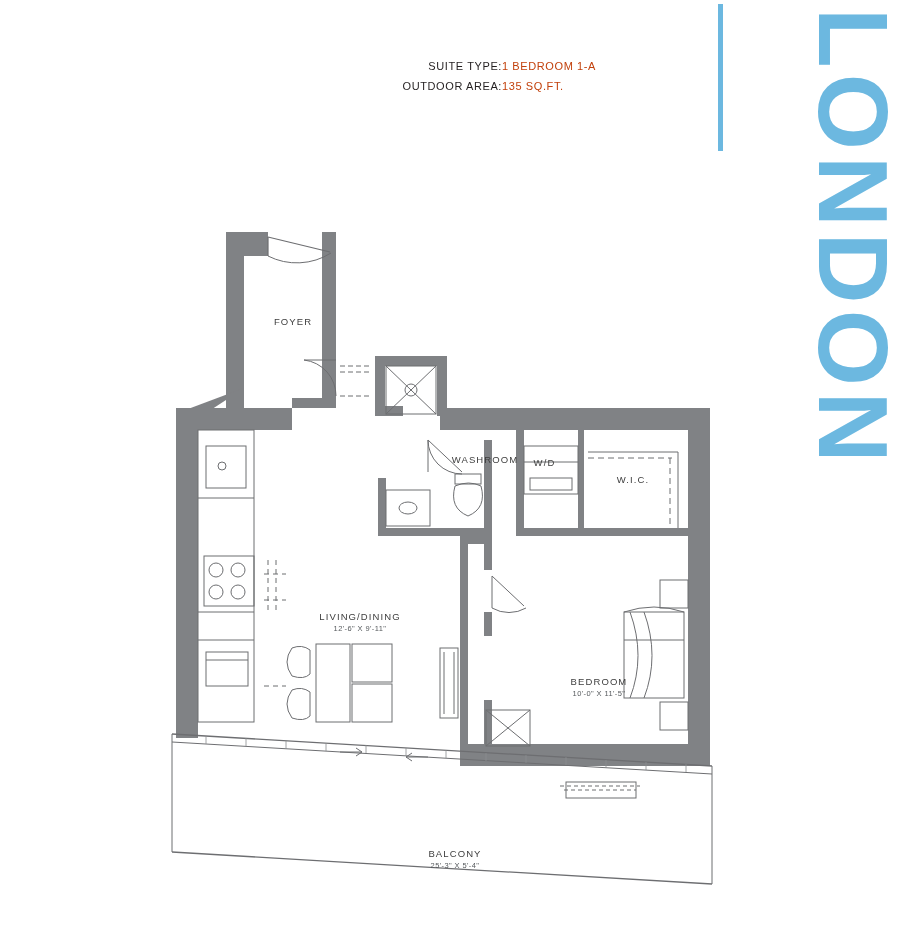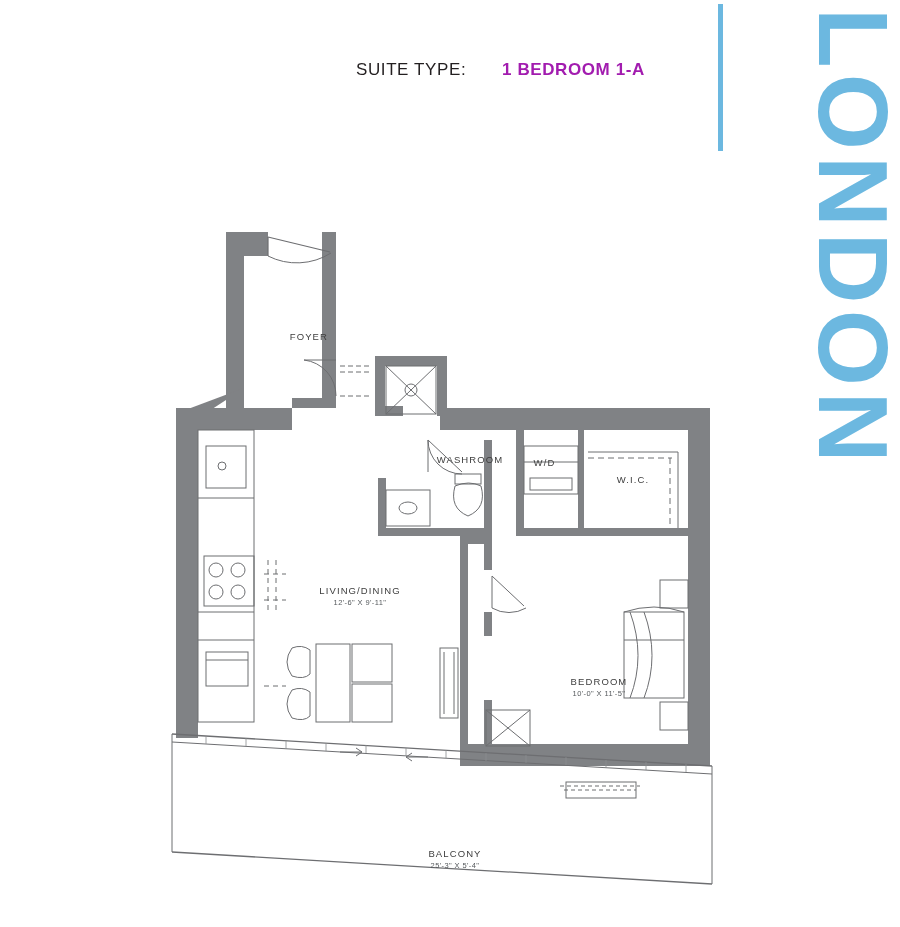--- a/index.html
+++ b/index.html
@@ -20,35 +20,36 @@
   #spec-block {
     position: absolute;
     left: 356px;
     top: 60px;
     width: 300px;
   }
   .spec-row {
     display: flex;
     align-items: baseline;
     height: 20px;
-    font-size: 17px;
+    font-size: 11px;
     letter-spacing: 0.6px;
     font-family: "Liberation Sans", sans-serif;
+    text-align: right;
   }
   .spec-label {
     width: 146px;
     flex: 0 0 146px;
     text-transform: uppercase;
     font-weight: 400;
     color: #231f20;
   }
   .spec-value {
     text-transform: uppercase;
-    font-weight: 700;
-    color: #a21caf;
+    font-weight: 400;
+    color: #c2410c;
     white-space: nowrap;
   }
 
   
   #brand-rule {
     position: absolute;
     left: 718px;
     top: 4px;
     width: 5px;
     height: 147px;
@@ -105,20 +106,24 @@
     margin-top: 2px;
   }
 </style>
 </head>
 <body>
 
 <div id="spec-block">
   <div class="spec-row">
     <div class="spec-label">SUITE TYPE:</div>
     <div class="spec-value">1 BEDROOM 1-A</div>
+  </div>
+  <div class="spec-row">
+    <div class="spec-label">OUTDOOR AREA:</div>
+    <div class="spec-value">135 SQ.FT.</div>
   </div>
 </div>
 
 <div id="brand-rule"></div>
 <div id="brand-title">
   <span>LONDON</span>
 </div>
 
 <div id="plan">
 
@@ -278,37 +283,37 @@
         <line x1="646" y1="762" x2="646" y2="770"></line>
         <line x1="686" y1="764" x2="686" y2="772"></line>
       </g>
 
       <path d="M340,752 l22,0 m-6,-4 l6,4 l-6,4"></path>
       <path d="M428,757 l-22,0 m6,-4 l-6,4 l6,4"></path>
     </g>
   </svg>
 
   
-  <div class="room-label" style="left:258px; top:331px; width:70px;text-align:right;">
+  <div class="room-label" style="left:258px; top:316px; width:70px;">
     <span>FOYER</span>
   </div>
 
-  <div class="room-label" style="left:405px; top:454px; width:130px;">
+  <div class="room-label" style="left:420px; top:454px; width:130px;">
     <span>WASHROOM</span>
   </div>
 
   <div class="room-label" style="left:516px; top:457px; width:57px;">
     <span>W/D</span>
   </div>
 
   <div class="room-label" style="left:588px; top:474px; width:90px;">
     <span>W.I.C.</span>
   </div>
 
-  <div class="room-label" style="left:285px; top:585px; width:150px;">
+  <div class="room-label" style="left:285px; top:611px; width:150px;">
     <span>LIVING/DINING</span>
     <span class="room-dim">12'-6" x 9'-11"</span>
   </div>
 
   <div class="room-label" style="left:534px; top:676px; width:130px;">
     <span>BEDROOM</span>
     <span class="room-dim">10'-0" x 11'-5"</span>
   </div>
 
   <div class="room-label" style="left:390px; top:848px; width:130px;">

